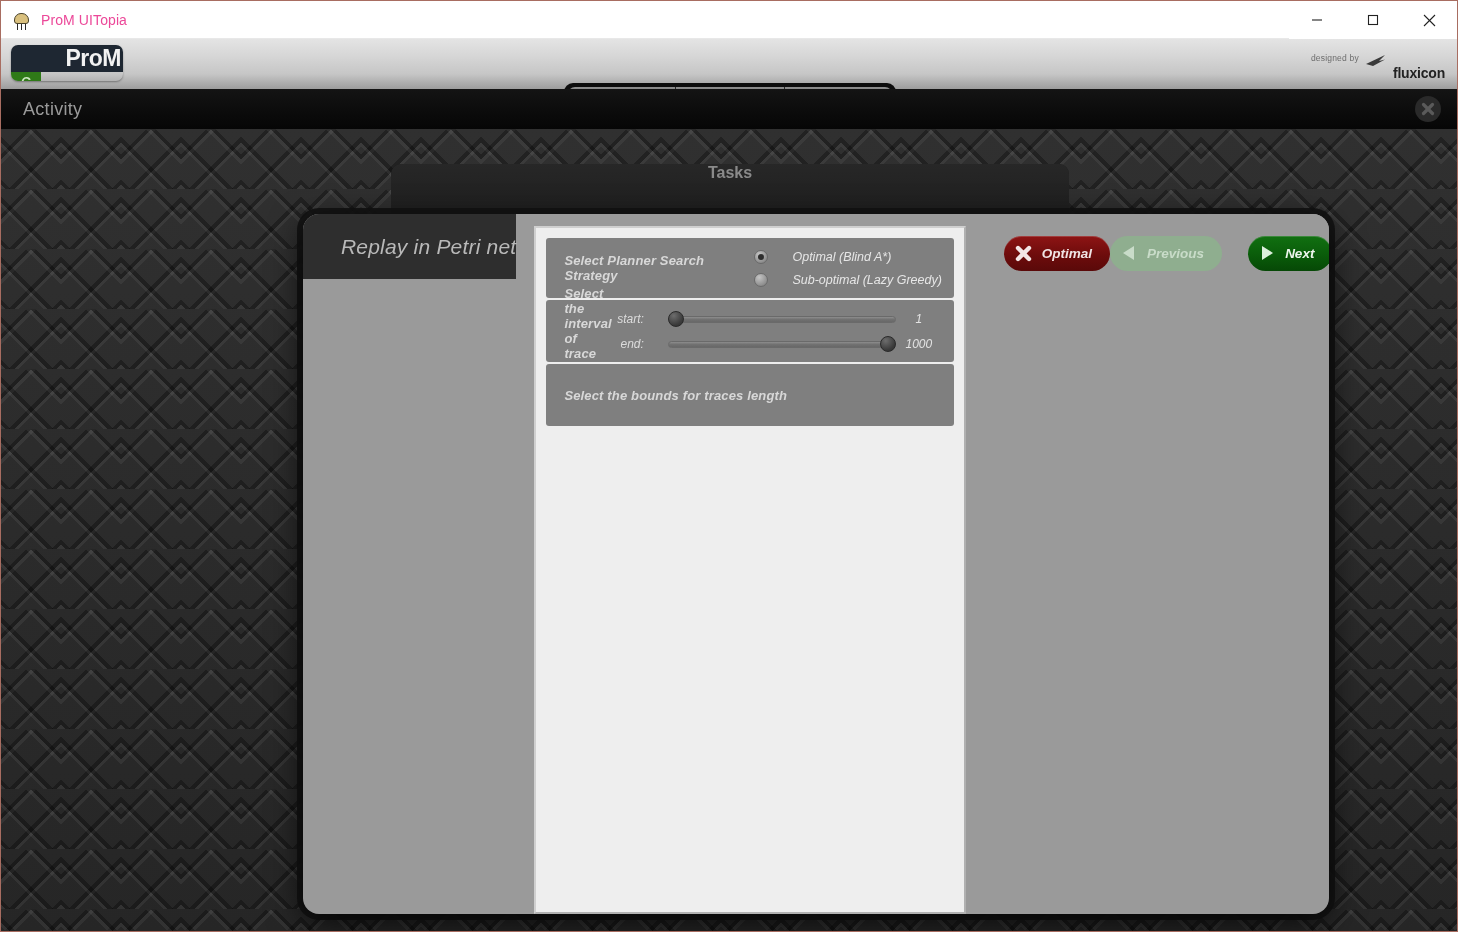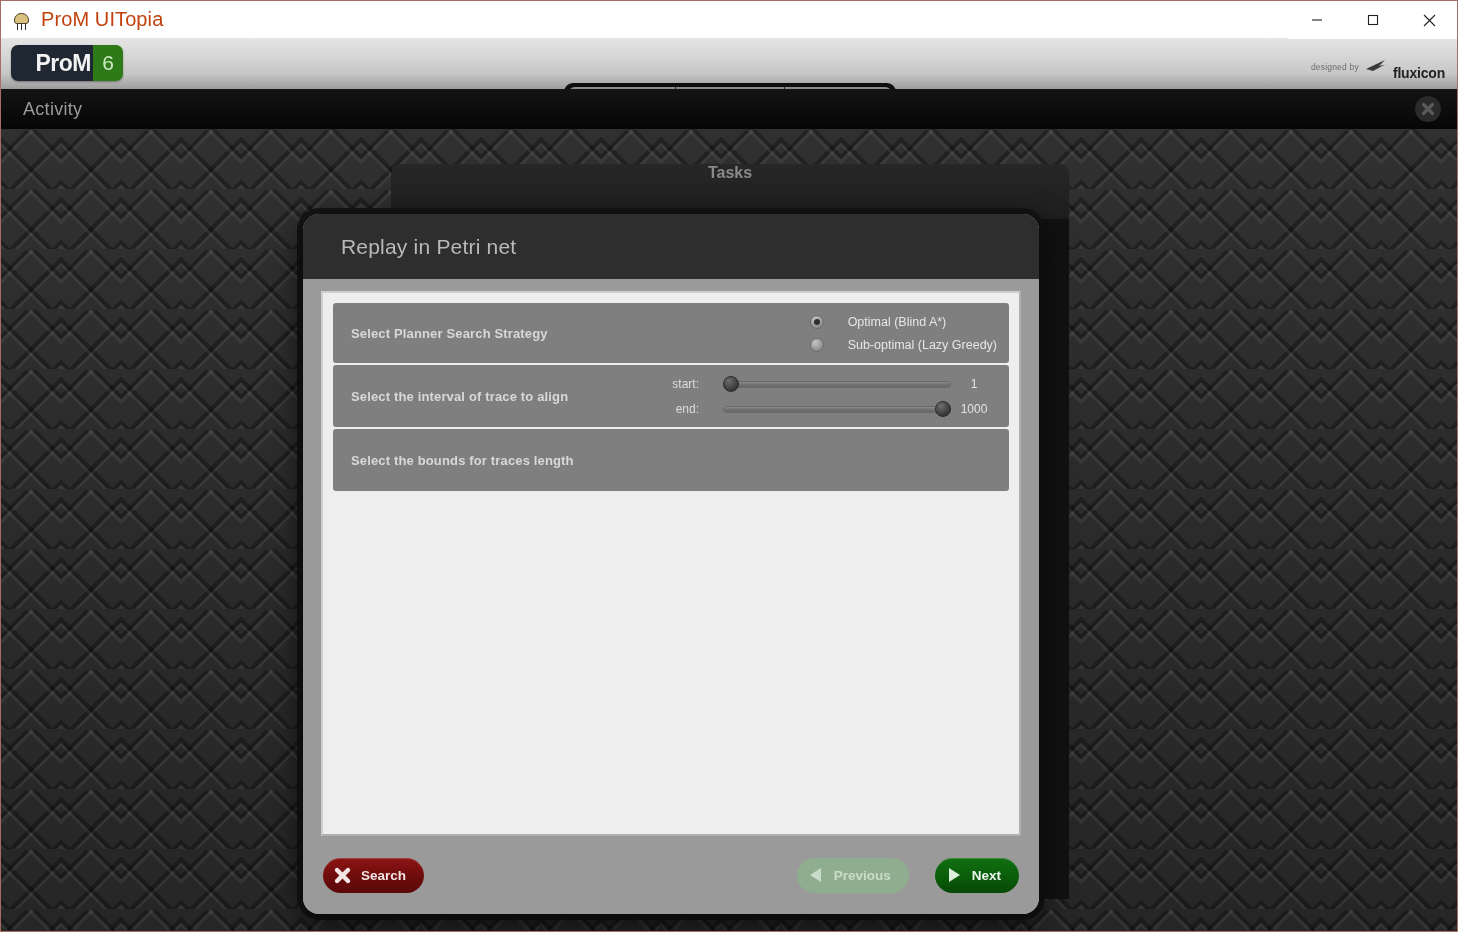--- a/index.html
+++ b/index.html
@@ -39,21 +39,21 @@
     width: 15px; height: 11px;
     background: #d9c07e;
     border: 1px solid #4a432c;
     border-radius: 7px 7px 3px 3px;
   }
   .titlebar-icon .tb-leg {
     position: absolute; bottom: 1px;
     width: 1px; height: 6px; background: #2b2b2b;
   }
   .titlebar-title {
-    font-size: 20px; color: #c2410c;
+    font-size: 14px; color: #ec4899;
     letter-spacing: .1px;
   }
   .win-controls {
     position: absolute; right: 0; top: 0;
     height: 38px; display: flex;
   }
   .win-btn {
     width: 56px; height: 38px;
     display: flex; align-items: center; justify-content: center;
     background: #ffffff;
@@ -67,20 +67,21 @@
     background: linear-gradient(to bottom, #e4e4e4 0%, #d6d6d6 35%, #c6c6c6 70%, #9d9d9d 100%);
     overflow: visible;
   }
   .prom-logo {
     position: absolute; left: 10px; top: 6px;
     width: 112px; height: 36px;
     display: flex; align-items: stretch;
     border-radius: 7px;
     overflow: hidden;
     box-shadow: 0 1px 2px rgba(0,0,0,.35);
+    flex-direction: column;
   }
   .prom-logo .lg-dark {
     flex: 1 1 auto;
     background: #1e2732;
     display: flex; align-items: center; justify-content: flex-end;
     padding-right: 2px;
     font-size: 23px; font-weight: bold; color: #f2f2f2;
     letter-spacing: -0.5px;
   }
   .prom-logo .lg-green {
@@ -102,21 +103,21 @@
     flex: 1 1 0; height: 40px;
     background: linear-gradient(to bottom, #8d8d8d 0%, #6e6e6e 48%, #5e5e5e 50%, #474747 100%);
     display: flex; align-items: center; justify-content: center;
     border-right: 1px solid #2a2a2a;
   }
   .tb-seg:first-child { border-radius: 7px 0 0 0; }
   .tb-seg:last-child { border-radius: 0 7px 0 0; border-right: none; }
 
   .fluxicon {
     position: absolute; right: 12px; top: 14px;
-    display: flex; align-items: center; gap: 6px;
+    display: flex; align-items: flex-start; gap: 6px;
   }
   .fluxicon .fx-text {
     font-size: 8.5px; color: #6d6d6d; letter-spacing: .2px;
   }
   .fluxicon .fx-name {
     font-size: 14px; font-weight: bold; color: #222222; letter-spacing: -.2px; margin-top: 12px;
   }
 
   
   .activity-bar {
@@ -172,26 +173,26 @@
     font-size: 16px; font-weight: bold; color: #8a8a8a;
   }
   .tasks-body {
     height: 680px;
     background: #111111;
   }
 
   
   .dialog {
     position: absolute; left: 302px; top: 85px;
-    width: 736px; height: 700px;
+    width: 1026px; height: 700px;
     border-radius: 16px;
     background: #9a9a9a;
     box-shadow: 0 10px 34px rgba(0,0,0,.75), 0 0 0 6px rgba(20,20,20,.92);
     overflow: hidden;
-    display: flex; flex-direction: column;
+    display: flex;  font-style: italic;
   }
   .dialog-header {
     height: 65px; flex: none;
     background: #2e2e2e;
     display: flex; align-items: center;
     padding-left: 38px;
   }
   .dialog-title {
     font-size: 21px; color: #b9b9b9; letter-spacing: .2px;
   }
@@ -463,21 +464,21 @@
       </div>
 
       <div class="dialog-footer">
         <div class="btn btn-cancel">
           <span class="ico-x">
             <svg width="19" height="19" viewBox="0 0 19 19">
               <line x1="4" y1="4" x2="15" y2="15" stroke="#f3e6e6" stroke-width="4.4" stroke-linecap="round"></line>
               <line x1="15" y1="4" x2="4" y2="15" stroke="#f3e6e6" stroke-width="4.4" stroke-linecap="round"></line>
             </svg>
           </span>
-          <span>Search</span>
+          <span>Optimal</span>
         </div>
 
         <div class="footer-right">
           <div class="btn btn-prev">
             <span class="ico-tri">
               <svg width="18" height="18" viewBox="0 0 18 18">
                   <polygon points="14,2 14,16 3,9" fill="#c9dcc9"></polygon>
                 </svg>
             </span>
             <span>Previous</span>

